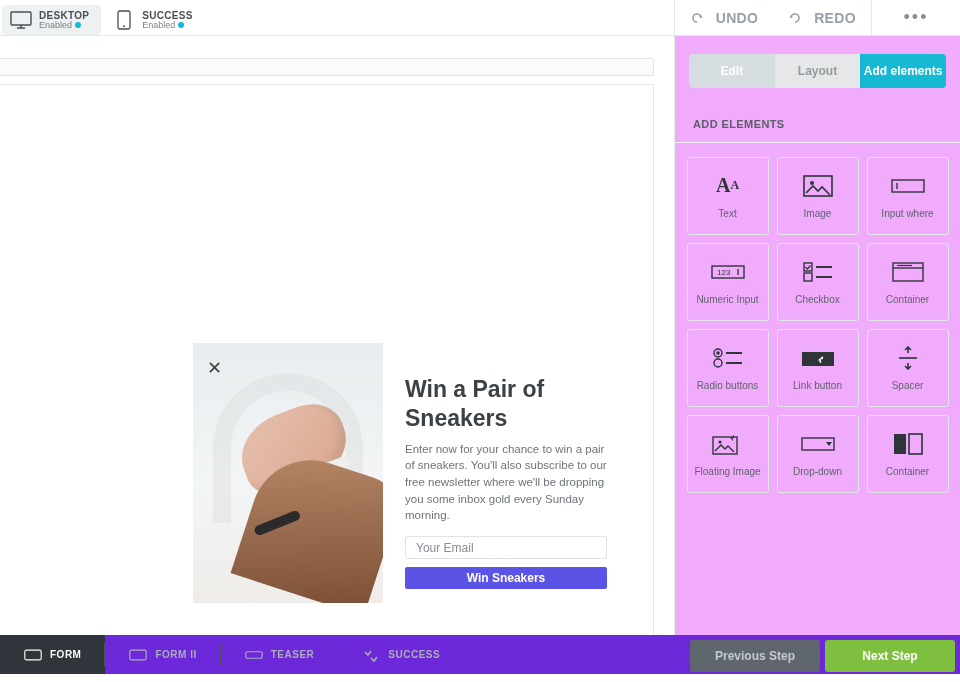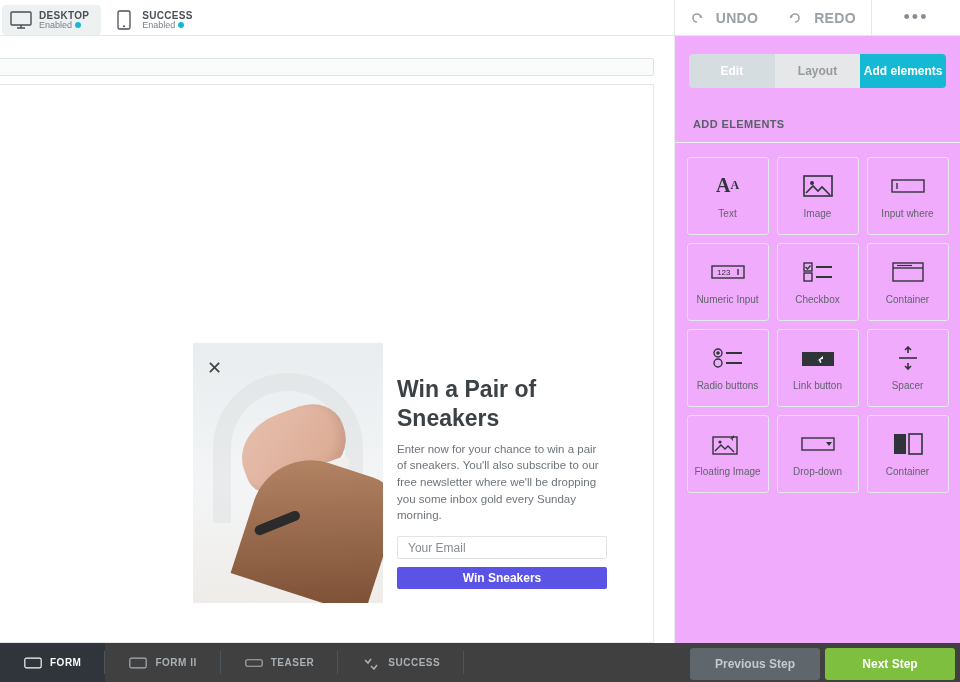--- a/index.html
+++ b/index.html
@@ -135,21 +135,21 @@
     .close-x {
       position: absolute;
       top: 14px; left: 14px;
       font-size: 18px;
       color: #454545;
       cursor: pointer;
       z-index: 2;
     }
     .popup-body {
       flex: 1;
-      padding: 32px 14px 14px 14px;
+      padding: 32px 14px 14px 22px;
       display: flex; flex-direction: column;
     }
     .popup-title { font-size: 23px; font-weight: 700; line-height: 1.25; color: #3c4145; margin-bottom: 8px; }
     .popup-desc { font-size: 11.5px; line-height: 1.45; color: #6e747a; margin-bottom: 12px; }
     .popup-input {
       border: 1px solid #dfe3e6;
       border-radius: 2px;
       height: 32px;
       padding: 0 10px;
       font-size: 12px;
@@ -218,23 +218,23 @@
       gap: 10px;
       cursor: pointer;
       color: #3d4146;
     }
     .el-icon { width: 36px; height: 24px; display:flex; align-items:center; justify-content:center; color:#2f3439;}
     .el-label { font-size: 10px; color: #5f646a; }
 
     
     .bottombar {
       position: absolute;
-      bottom: 0; left: 0;
+      bottom: 8px; left: 0;
       width: 960px; height: 39px;
-      background: #404040;
+      background: #6d28d9;
       display: flex;
       align-items: stretch;
     }
     .steps {
       display: flex;
       flex: 1;
     }
     .step {
       position: relative;
       display: flex; align-items: center; gap: 8px;

